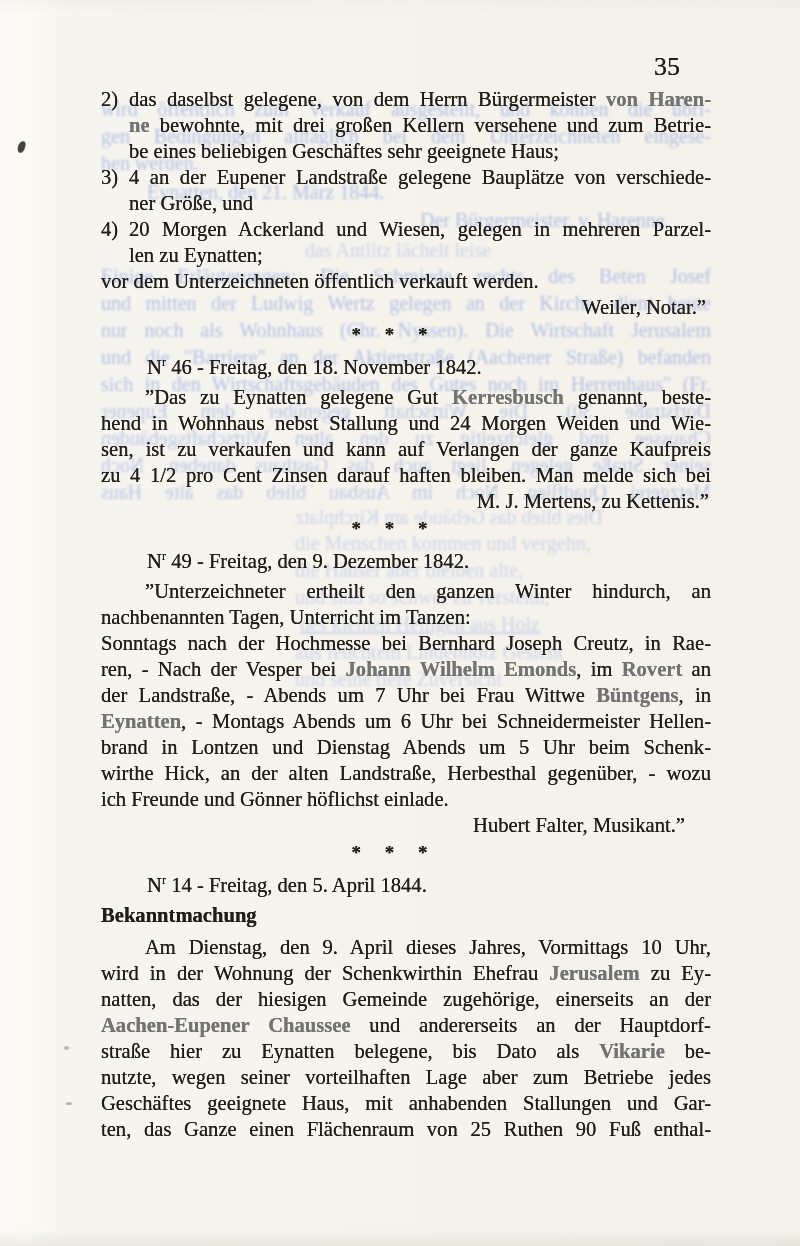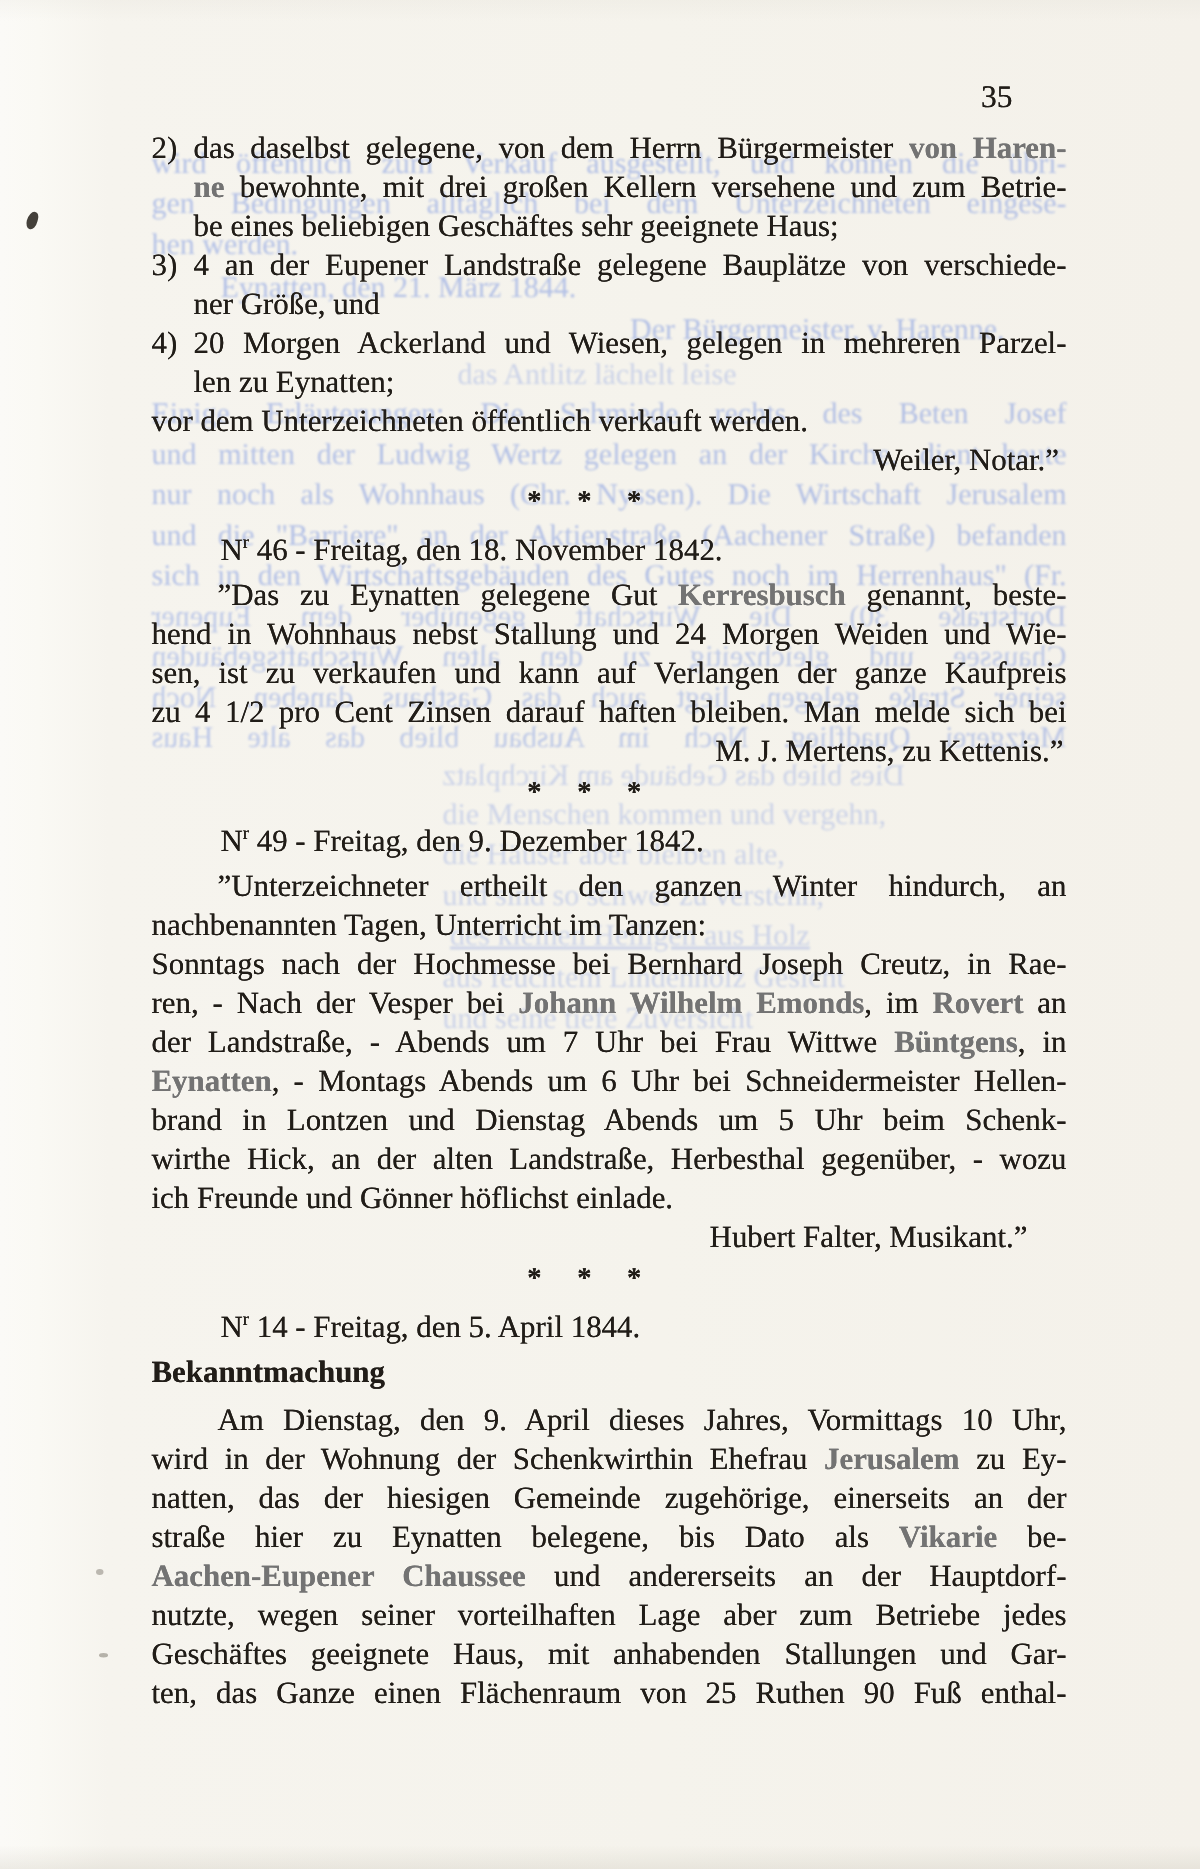--- a/index.html
+++ b/index.html
@@ -28,21 +28,21 @@
   .a-r{text-align:right;}
   .ind{text-indent:44px;}
   .list-item{position:relative;padding-left:28px;}
   .list-item .marker{position:absolute;left:0;top:0;}
   .date-line{padding-left:46px;margin:6px 0 4px;}
   .sep{text-align:center;font-weight:bold;word-spacing:17px;letter-spacing:1px;
        font-size:19px;margin:2px 0 4px;transform:translateX(-16px);}
   .heading{font-weight:bold;margin:4px 0 6px;}
   b{font-weight:700;color:#737373;}
   sup{font-size:.60em;vertical-align:super;line-height:0;}
-  .pagenum{position:absolute;left:654px;top:52px;z-index:2;font-size:21px;
+  .pagenum{position:absolute;left:654px;top:52px;z-index:2;font-size:26px;
            text-shadow:0 0 .4px currentColor;}
   
   .speckle{position:absolute;z-index:3;pointer-events:none;}
   .sp1{left:18px;top:141px;width:7px;height:12px;background:#44403a;border-radius:62% 38% 55% 45%;transform:rotate(14deg);}
   .sp2{left:64px;top:1046px;width:5px;height:4px;background:#8a857c;border-radius:50%;opacity:.55;}
   .sp3{left:66px;top:1102px;width:6px;height:3px;background:#8a857c;border-radius:50%;opacity:.6;}
 </style>
 </head>
 <body>
 
@@ -117,22 +117,22 @@
       <div class="a-l">ich Freunde und Gönner höflichst einlade.</div>
     </div>
     <div class="a-r" style="padding-right: 26px;">Hubert Falter, Musikant.”</div>
     <div class="sep">* * *</div>
     <div class="date-line a-l">N<sup>r</sup> 14 - Freitag, den 5. April 1844.</div>
     <div class="heading">Bekanntmachung</div>
     <div class="para">
       <div class="a-j ind">Am Dienstag, den 9. April dieses Jahres, Vormittags 10 Uhr,</div>
       <div class="a-j">wird in der Wohnung der Schenkwirthin Ehefrau <b>Jerusalem</b> zu Ey-</div>
       <div class="a-j">natten, das der hiesigen Gemeinde zugehörige, einerseits an der</div>
+      <div class="a-j"><b>Aachen-Eupener Chaussee</b> und andererseits an der Hauptdorf-</div>
       <div class="a-j">straße hier zu Eynatten belegene, bis Dato als <b>Vikarie</b> be-</div>
-      <div class="a-j"><b>Aachen-Eupener Chaussee</b> und andererseits an der Hauptdorf-</div>
       <div class="a-j">nutzte, wegen seiner vorteilhaften Lage aber zum Betriebe jedes</div>
       <div class="a-j">Geschäftes geeignete Haus, mit anhabenden Stallungen und Gar-</div>
       <div class="a-j">ten, das Ganze einen Flächenraum von 25 Ruthen 90 Fuß enthal-</div>
     </div>
   </div>
 
 <div class="speckle sp1"></div>
 <div class="speckle sp2"></div>
 <div class="speckle sp3"></div>
 

